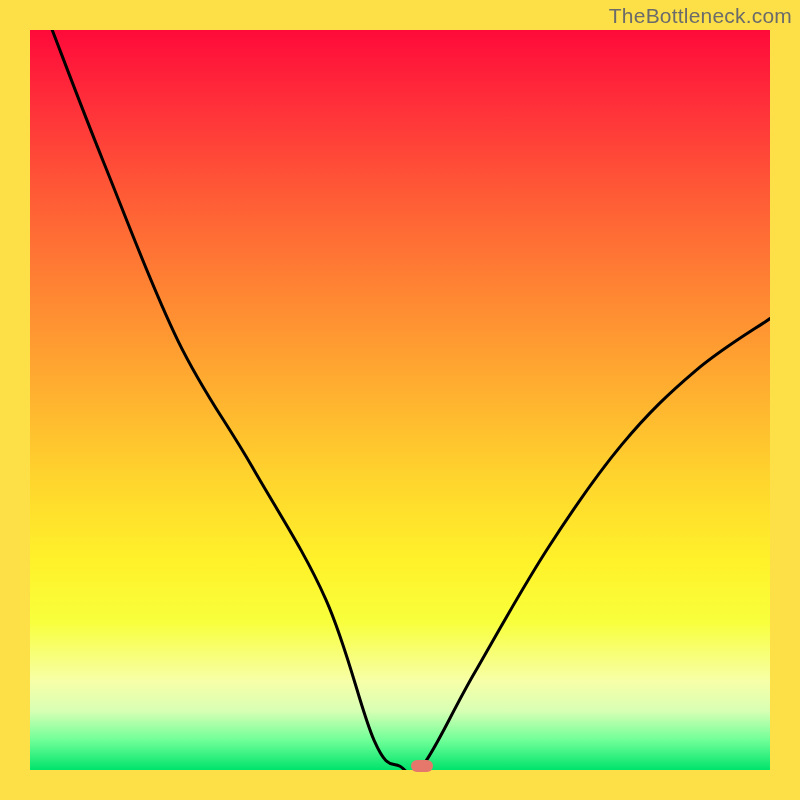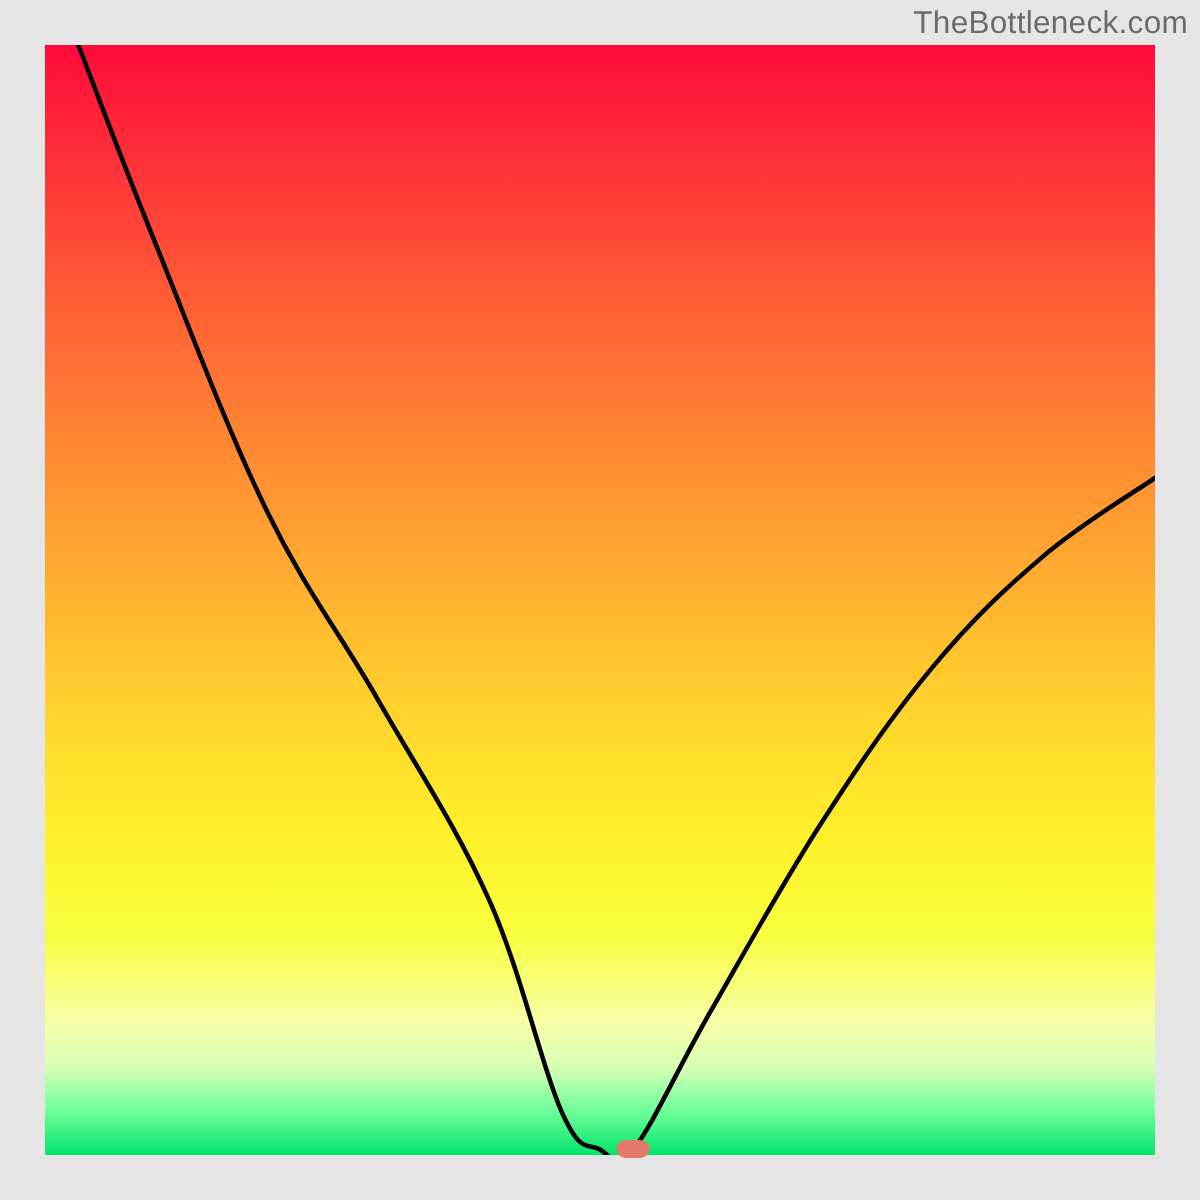--- a/index.html
+++ b/index.html
@@ -8,21 +8,21 @@
     width: 800px;
     height: 800px;
     background: #000;
     overflow: hidden;
     font-family: Arial, Helvetica, sans-serif;
   }
   .frame {
     position: relative;
     width: 800px;
     height: 800px;
-    background: #e5e5e5;
+    background: #fde047;
   }
   .plot {
     position: absolute;
     left: 30px;
     top: 30px;
     width: 740px;
     height: 740px;
     background: linear-gradient(to bottom,
       #ff0a3a 0%,
       #ff2f3a 10%,

